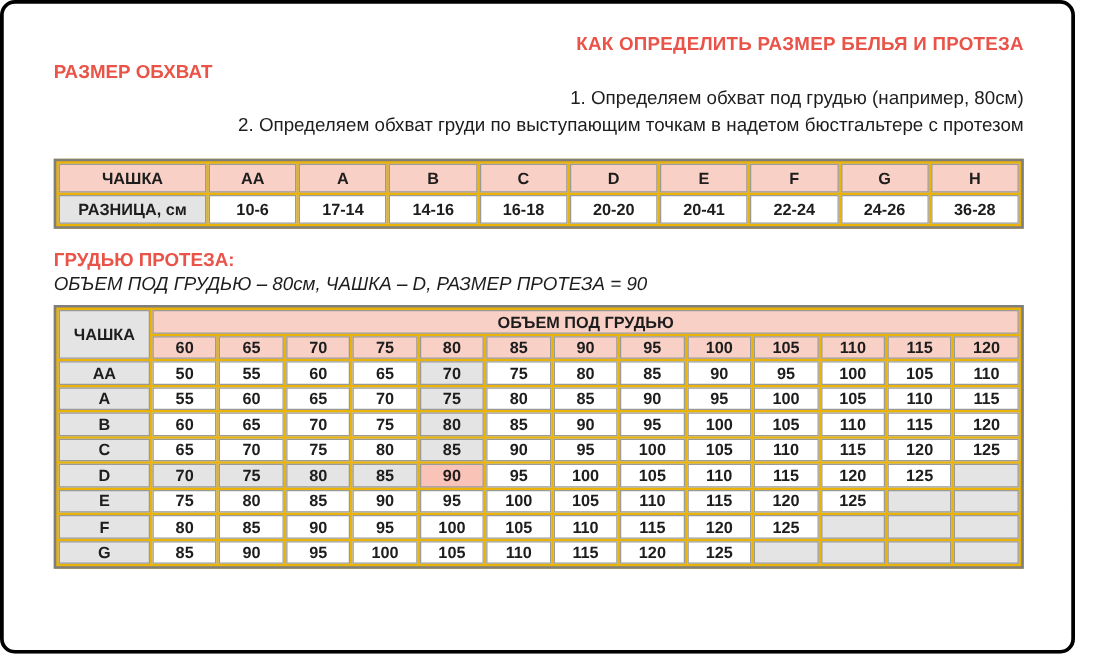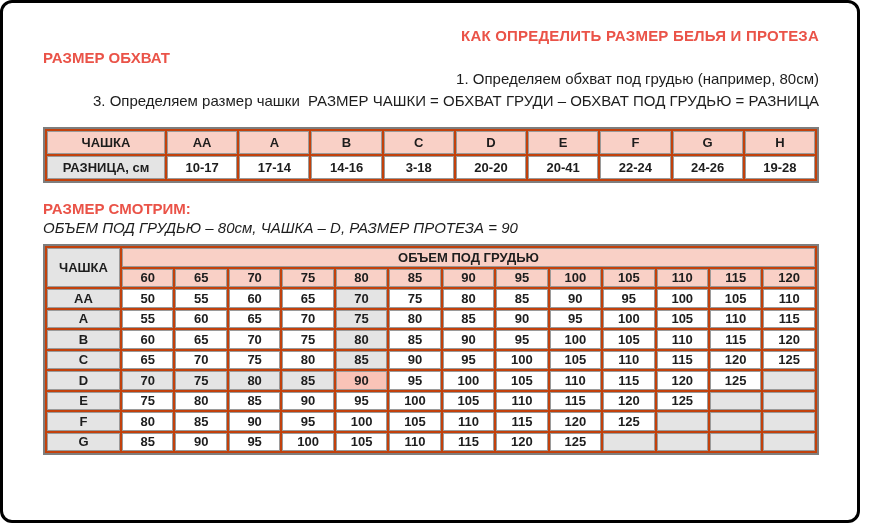--- a/index.html
+++ b/index.html
@@ -43,21 +43,21 @@
     font-size:15px;
     line-height:22px;
     white-space:pre-wrap;
   }
   table{
     width:100%;
     border-collapse:separate;
     border-spacing:2px;
     border:2px solid var(--outer-border);
     table-layout:fixed;
-    background:#c2410c;
+    background:#eab308;
   }
   th,td{
     border:1px solid var(--border-grey);
     text-align:center;
     vertical-align:middle;
     font-weight:bold;
     font-size:13px;
     color:var(--ink);
     background:#fff;
     overflow:hidden;
@@ -83,21 +83,21 @@
 <body>
 
 <div class="frame">
 
   <div class="doc-title">КАК ОПРЕДЕЛИТЬ РАЗМЕР БЕЛЬЯ И ПРОТЕЗА</div>
 
   <div class="sec-heading">РАЗМЕР ОБХВАТ</div>
 
   <div class="instructions">
       <div class="step">1. Определяем обхват под грудью (например, 80см)</div>
-      <div class="step">3. Определяем размер чашки  РАЗМЕР ЧАШКИ = ОБХВАТ ГРУДИ – ОБХВАТ ПОД ГРУДЬЮ = РАЗНИЦА</div>
+      <div class="step">2. Определяем обхват груди по выступающим точкам в надетом бюстгальтере с протезом</div>
     </div>
 
   <table class="cup-table">
     <colgroup>
         <col class="lblcol">
         <col>
         <col>
         <col>
         <col>
         <col>
@@ -114,34 +114,34 @@
           <th class="pink">B</th>
           <th class="pink">C</th>
           <th class="pink">D</th>
           <th class="pink">E</th>
           <th class="pink">F</th>
           <th class="pink">G</th>
           <th class="pink">H</th>
         </tr>
       <tr>
           <td class="grey">РАЗНИЦА, см</td>
-          <td>10-17</td>
+          <td>10-6</td>
           <td>17-14</td>
           <td>14-16</td>
-          <td>3-18</td>
+          <td>16-18</td>
           <td>20-20</td>
           <td>20-41</td>
           <td>22-24</td>
           <td>24-26</td>
-          <td>19-28</td>
+          <td>36-28</td>
         </tr>
     </tbody>
   </table>
 
-  <div class="sec-heading sec2-heading">РАЗМЕР СМОТРИМ:</div>
+  <div class="sec-heading sec2-heading">ГРУДЬЮ ПРОТЕЗА:</div>
   <div class="example-line">ОБЪЕМ ПОД ГРУДЬЮ – 80см, ЧАШКА – D, РАЗМЕР ПРОТЕЗА = 90</div>
 
   <table class="size-table">
     <colgroup>
         <col class="lblcol">
         <col>
         <col>
         <col>
         <col>
         <col>

